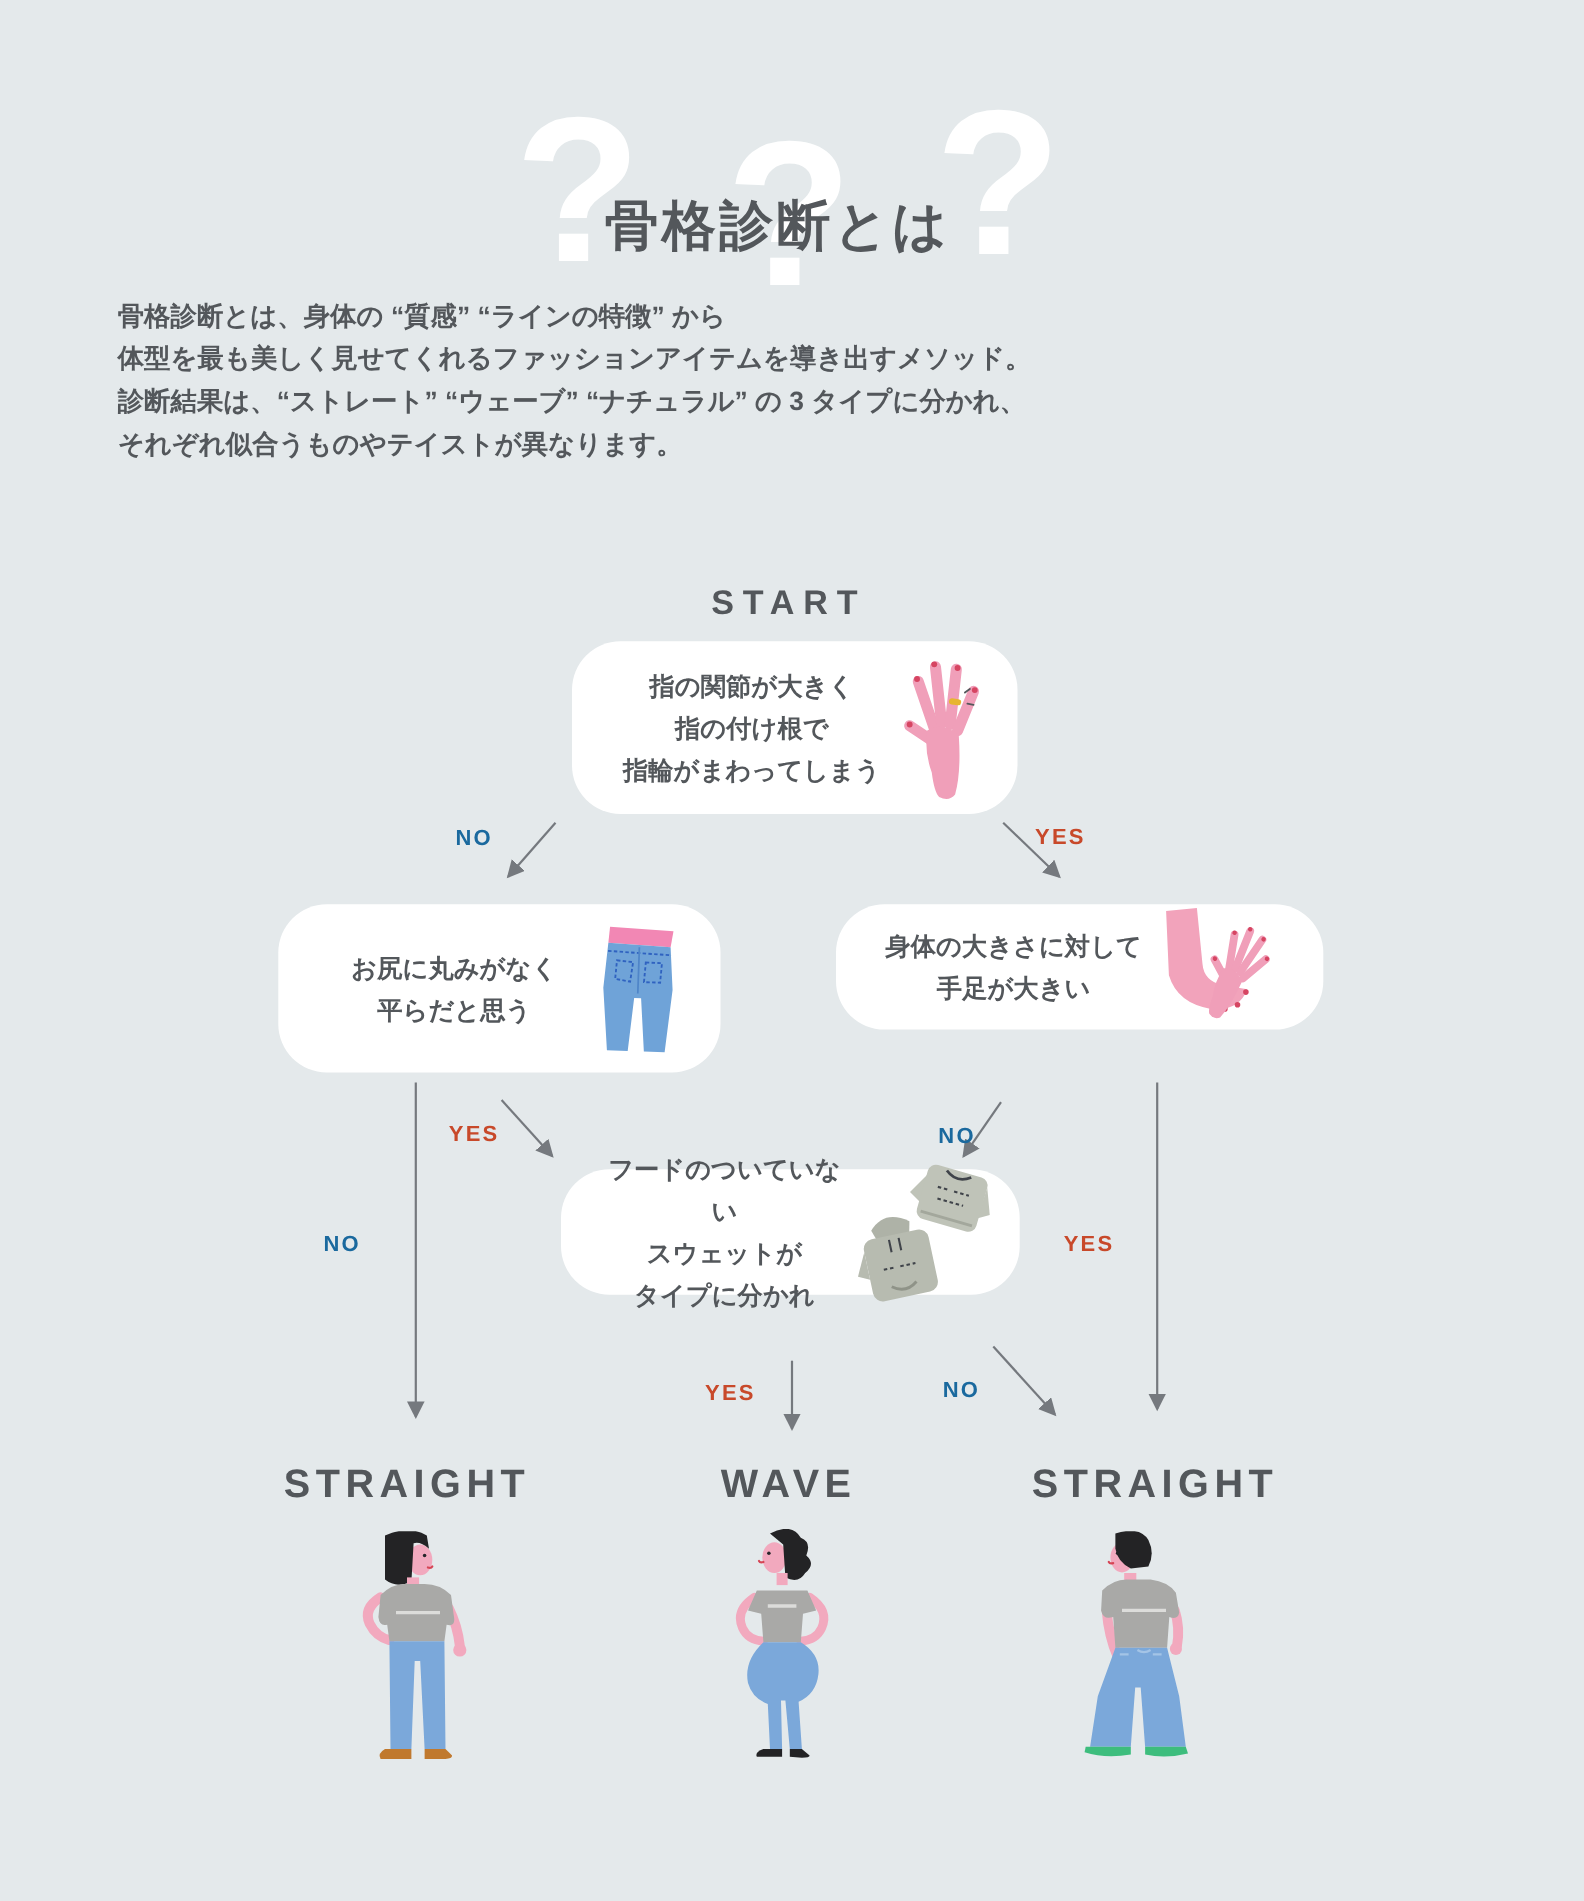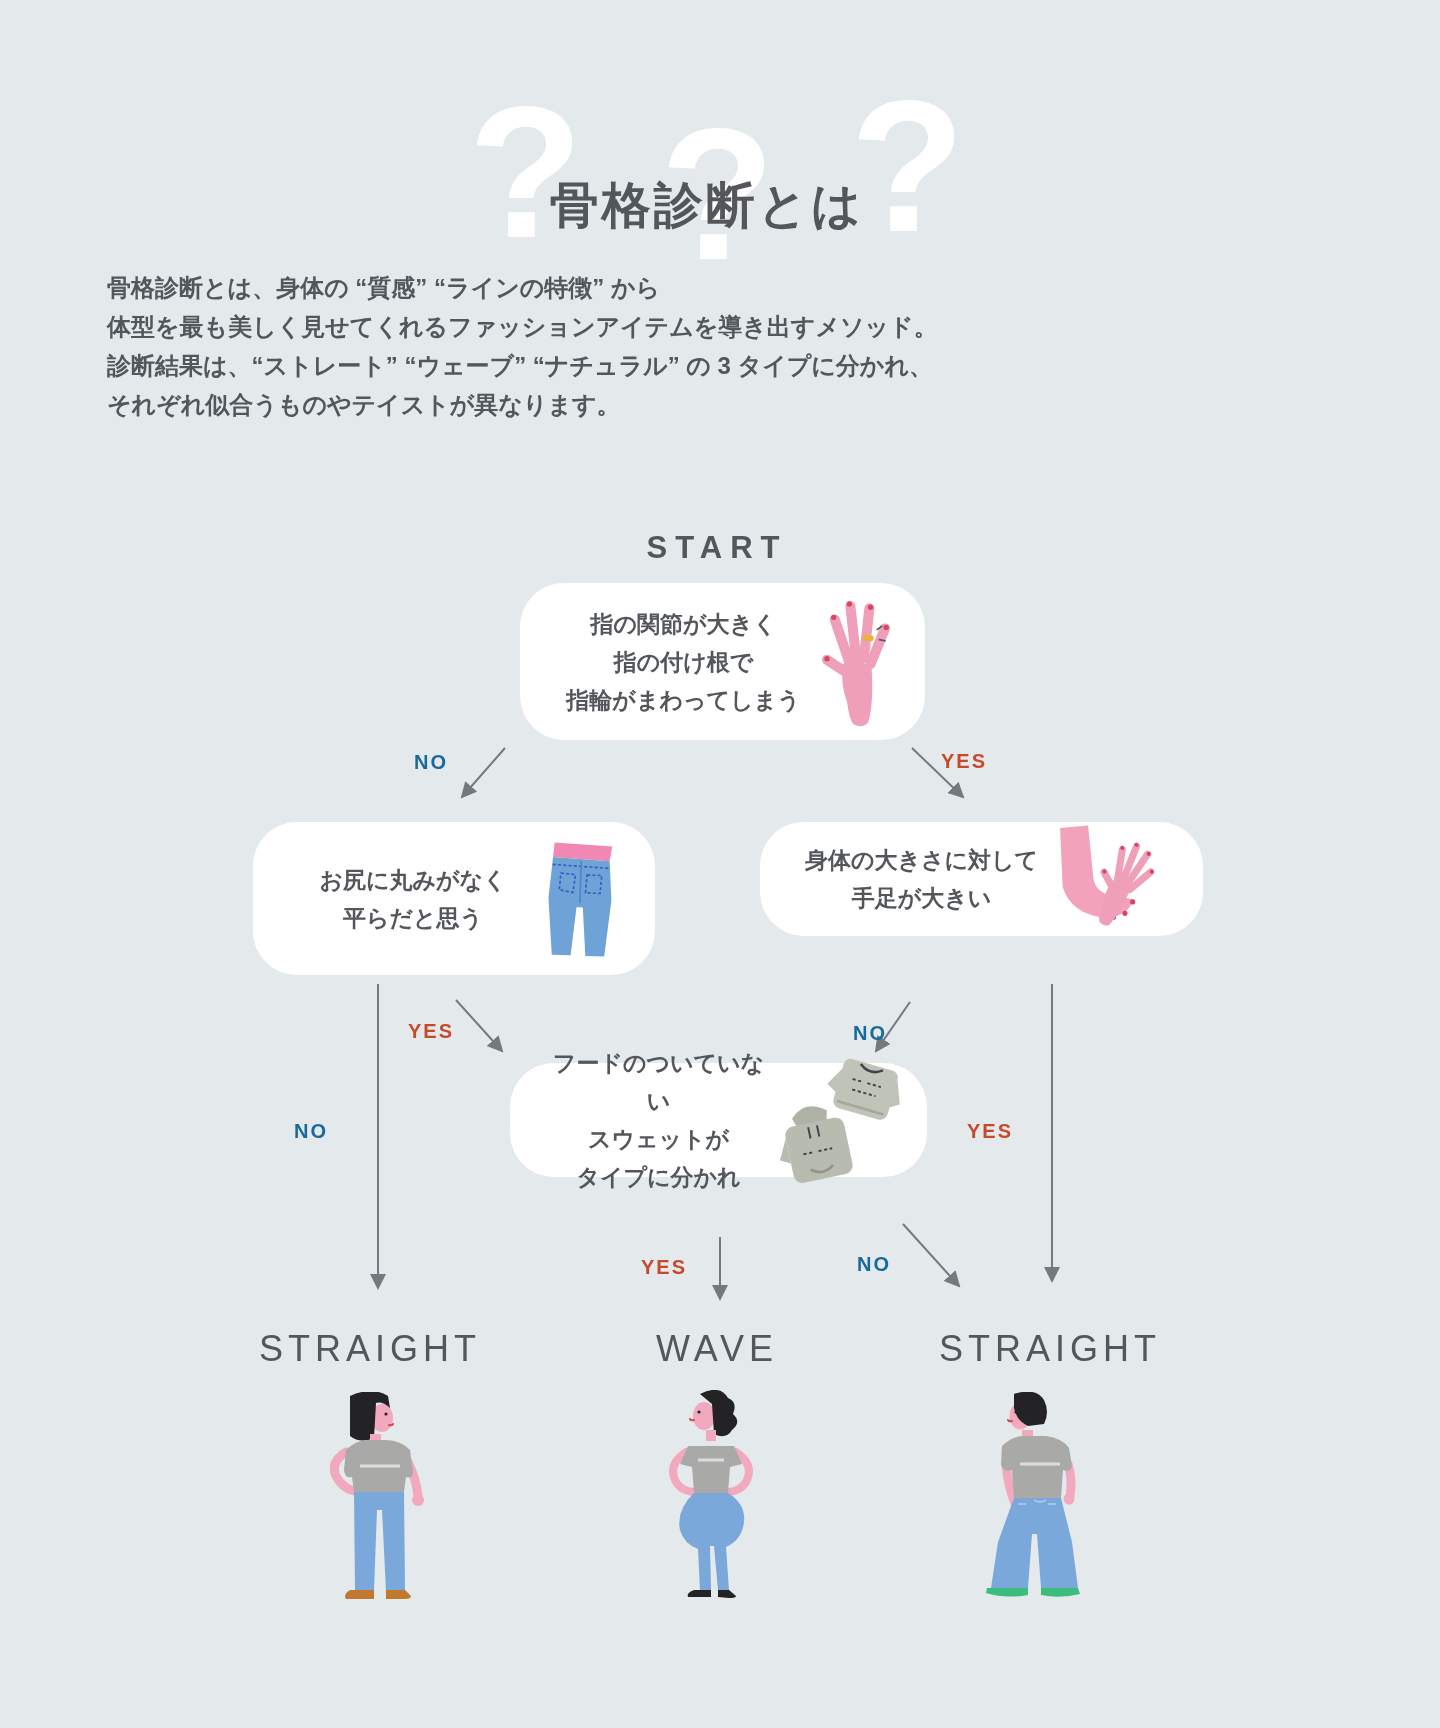--- a/index.html
+++ b/index.html
@@ -93,21 +93,21 @@
   .lbl-no3{left:294px;top:1120px;}
   .lbl-yes3{left:967px;top:1120px;}
   .lbl-yes4{left:641px;top:1256px;}
   .lbl-no4{left:857px;top:1253px;}
   
   .result{
     position:absolute;
     top:1328px;width:300px;
     text-align:center;
     font-size:36px;
-    font-weight:400;
+    font-weight:700;
     letter-spacing:5px;
     color:#53575b;
   }
   .result-straight{left:220px;}
   .result-wave{left:567px;}
   .result-natural{left:900px;}
   
   .arrows{position:absolute;left:0;top:0;z-index:0;}
   .figure{position:absolute;}
   .fig-straight{left:320px;top:1392px;}

